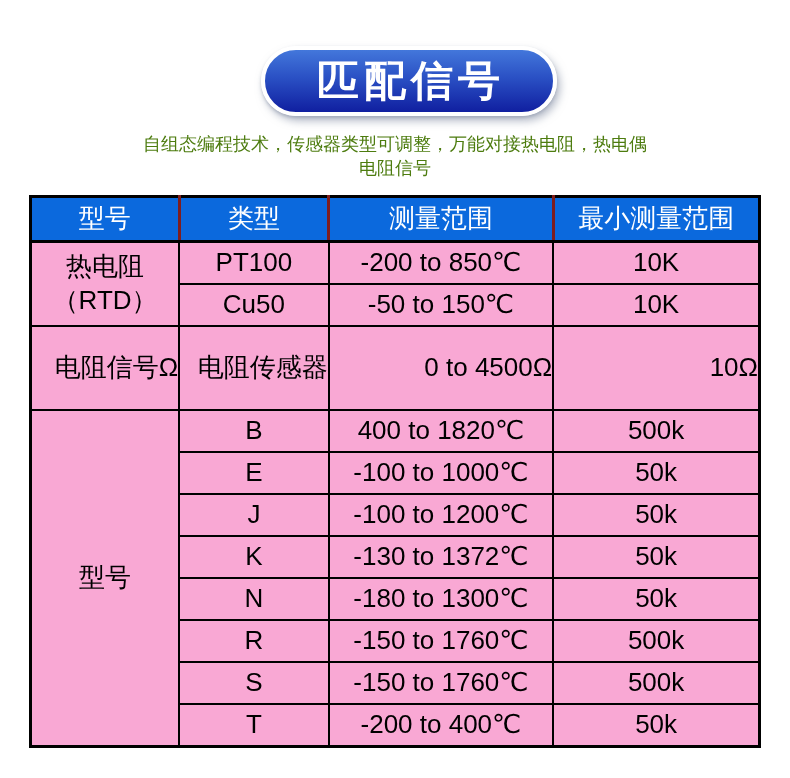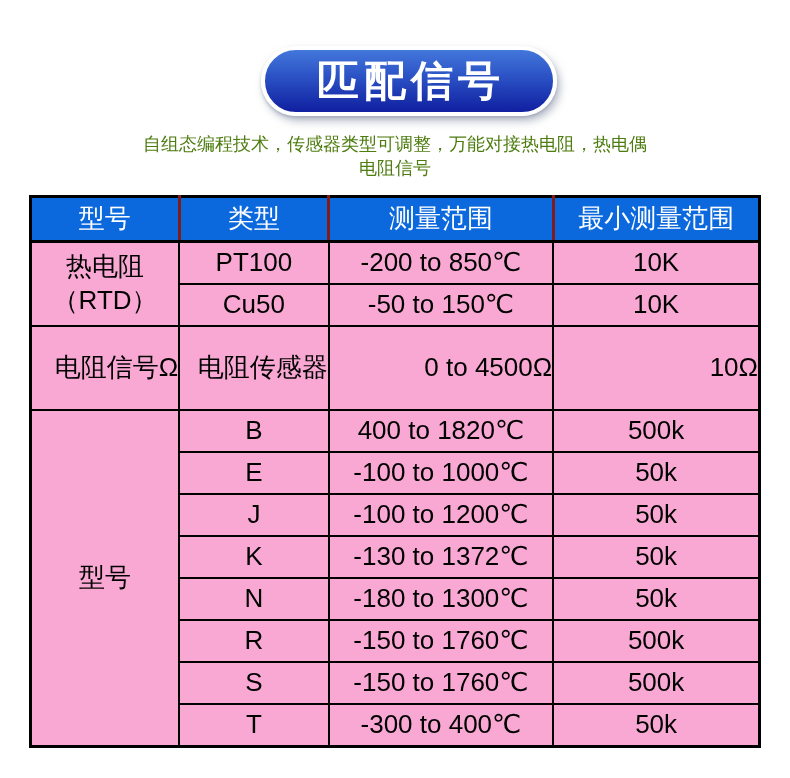--- a/index.html
+++ b/index.html
@@ -171,17 +171,17 @@
       <td>-150 to 1760℃</td>
       <td>500k</td>
     </tr>
     <tr>
       <td>S</td>
       <td>-150 to 1760℃</td>
       <td>500k</td>
     </tr>
     <tr>
       <td>T</td>
-      <td>-300 to 400℃</td>
+      <td>-200 to 400℃</td>
       <td>50k</td>
     </tr>
   </tbody>
 </table>
 
 </body></html>

